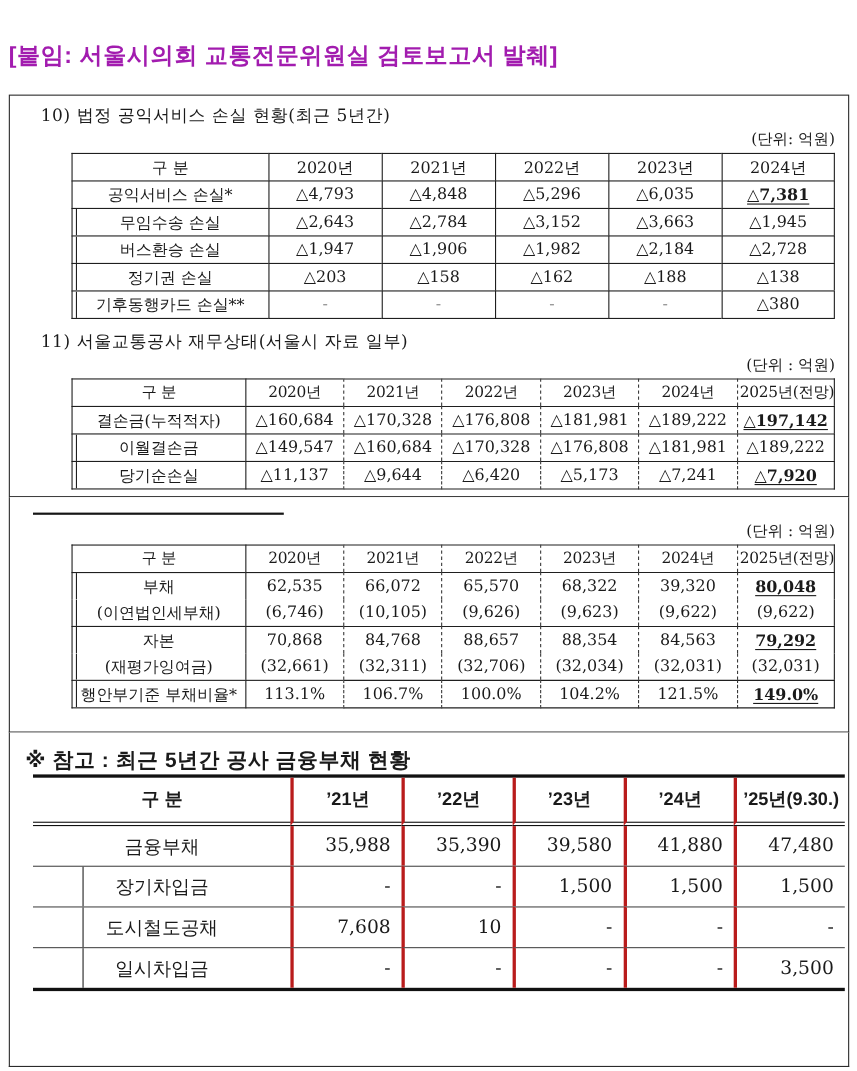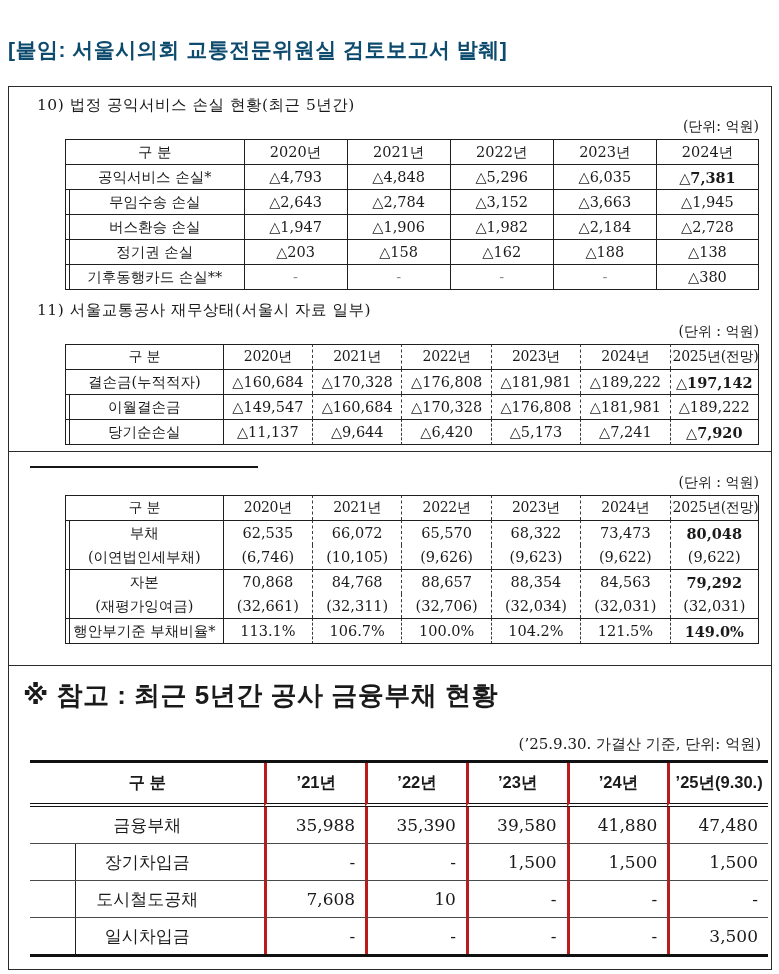--- a/index.html
+++ b/index.html
@@ -37,25 +37,25 @@
   .ft td.label{position:relative;}
   .ft tr.sub td.label::before{
     content:"";position:absolute;left:3px;top:0;bottom:0;width:1px;background:#1f1f1f;
   }
   .t-solid .label{width:25%;}
   .t-dashed .label{width:22%;}
   .t-dashed th{font-size:14px;letter-spacing:-0.3px;}
   .t-dashed th:nth-child(n+3),.t-dashed td:nth-child(n+3){border-left:1px dashed #3a3a3a;}
   .t-dashed tr.joined td{border-top:none;}
   .t-solid .dash{color:#8e8e8e;}
-  .ul{font-weight:700;text-underline-offset:3px;}
+  .ul{font-weight:700;text-decoration:underline;text-underline-offset:3px;}
   
   .ref-heading{
     font-family:"Liberation Sans","DejaVu Sans",sans-serif;font-weight:700;
-    font-size:26px;margin:8px 0 0 14px;letter-spacing:0.5px;
+    font-size:19px;margin:8px 0 0 14px;letter-spacing:0.5px;
   }
   .ref-caption{font-size:15px;text-align:right;margin:22px 10px 6px 0;}
   .t-ref{
     border-collapse:separate;border-spacing:0;table-layout:fixed;
     width:738px;margin-left:21px;font-size:17px;
     border-top:3px solid #111;border-bottom:3px solid #111;
   }
   .t-ref th{
     font-family:"Liberation Sans","DejaVu Sans",sans-serif;font-weight:700;
     font-size:16.5px;height:38px;border-bottom:4px double #111;
@@ -69,21 +69,21 @@
   .t-ref tr.sub td.label::before{
     content:"";position:absolute;left:45px;top:0;bottom:0;width:1px;background:#222;
   }
   .footnote-rule{height:2px;background:#161616;width:228px;margin:10px 0 6px 21px;}
 </style>
 </head>
 <body>
 
 <div class="page">
 
-  <h1 class="doc-title" style="color: #0c4a6e;">[붙임: 서울시의회 교통전문위원실 검토보고서 발췌]</h1>
+  <h1 class="doc-title" style="color: #a21caf;">[붙임: 서울시의회 교통전문위원실 검토보고서 발췌]</h1>
 
   <div class="box" id="box1">
     <div>
       <div class="sec-heading">10) 법정 공익서비스 손실 현황(최근 5년간)</div>
       <div class="unit">(단위: 억원)</div>
       <table class="ft t-solid" id="table10">
           <thead>
             <tr>
               <th class="label">구 분</th>
               <th>2020년</th>
@@ -201,21 +201,21 @@
               <th>2025년(전망)</th>
             </tr>
           </thead>
           <tbody>
             <tr class="sub">
               <td class="label">부채</td>
               <td>62,535</td>
               <td>66,072</td>
               <td>65,570</td>
               <td>68,322</td>
-              <td>73,473</td>
+              <td>39,320</td>
               <td><span class="ul">80,048</span></td>
             </tr>
             <tr class="sub joined">
               <td class="label">(이연법인세부채)</td>
               <td>(6,746)</td>
               <td>(10,105)</td>
               <td>(9,626)</td>
               <td>(9,623)</td>
               <td>(9,622)</td>
               <td>(9,622)</td>
@@ -247,21 +247,20 @@
               <td>121.5%</td>
               <td><span class="ul">149.0%</span></td>
             </tr>
           </tbody>
         </table>
     </div>
   </div>
 
   <div class="box" id="box3">
     <div class="ref-heading">※ 참고 : 최근 5년간 공사 금융부채 현황</div>
-    <div class="ref-caption">(’25.9.30. 가결산 기준, 단위: 억원)</div>
     <table class="t-ref" id="tableRef">
         <thead>
           <tr>
             <th class="label">구 분</th>
             <th>’21년</th>
             <th>’22년</th>
             <th>’23년</th>
             <th>’24년</th>
             <th>’25년(9.30.)</th>
           </tr>

